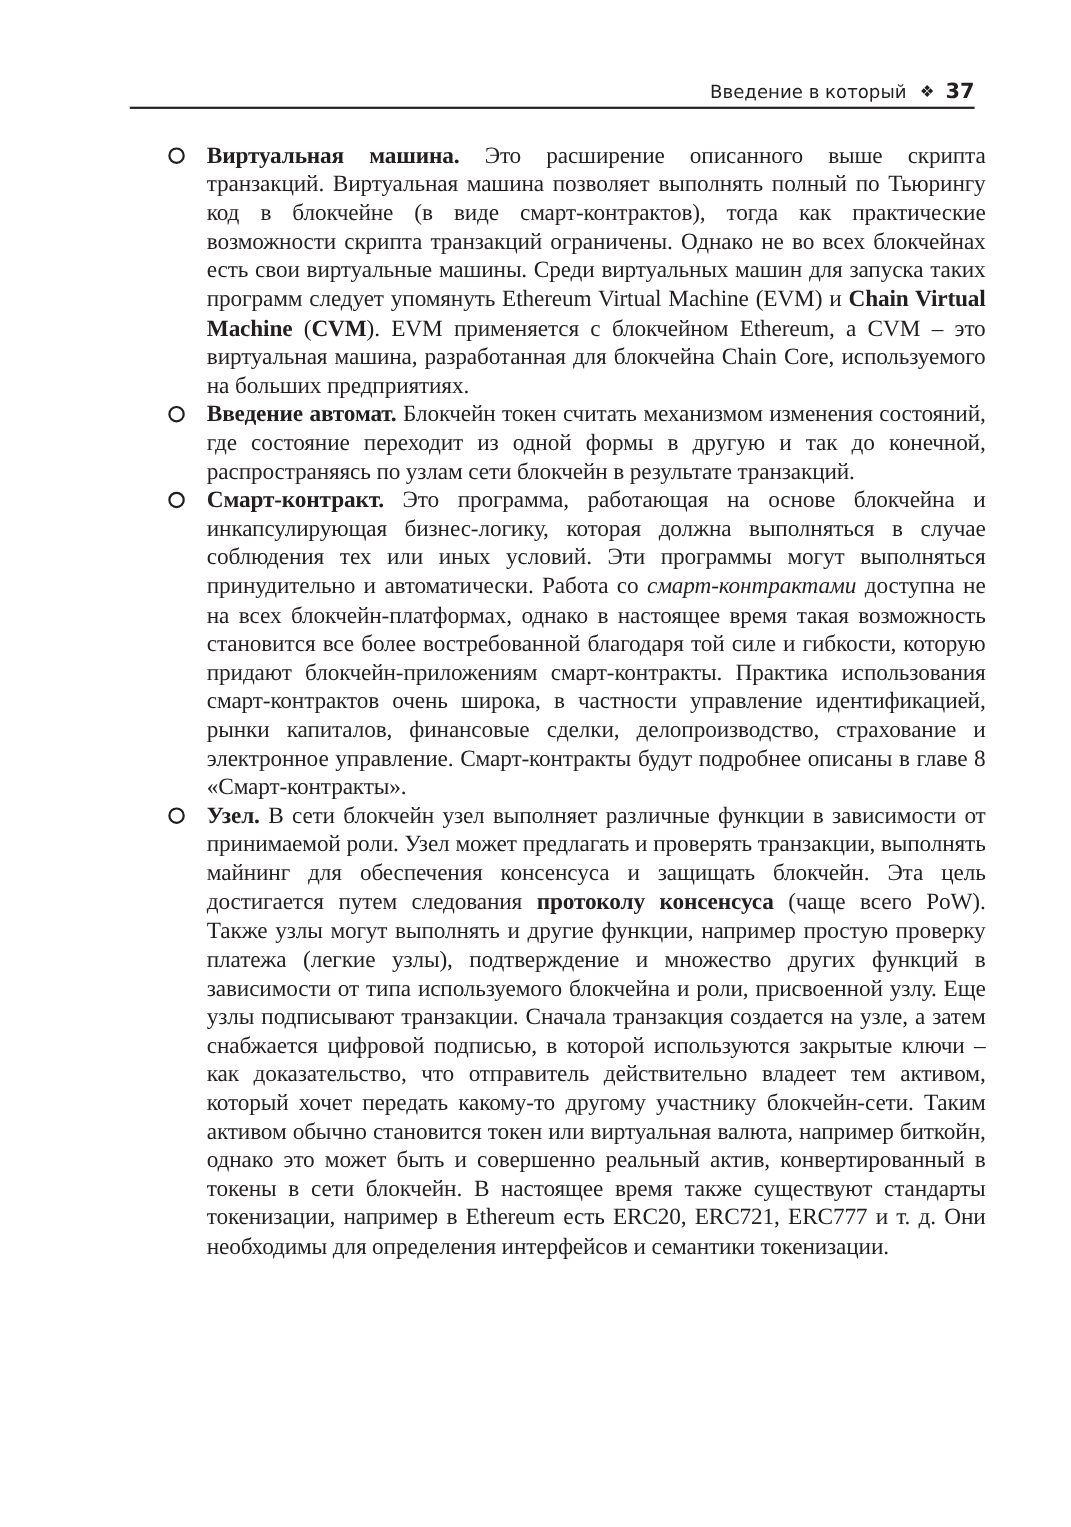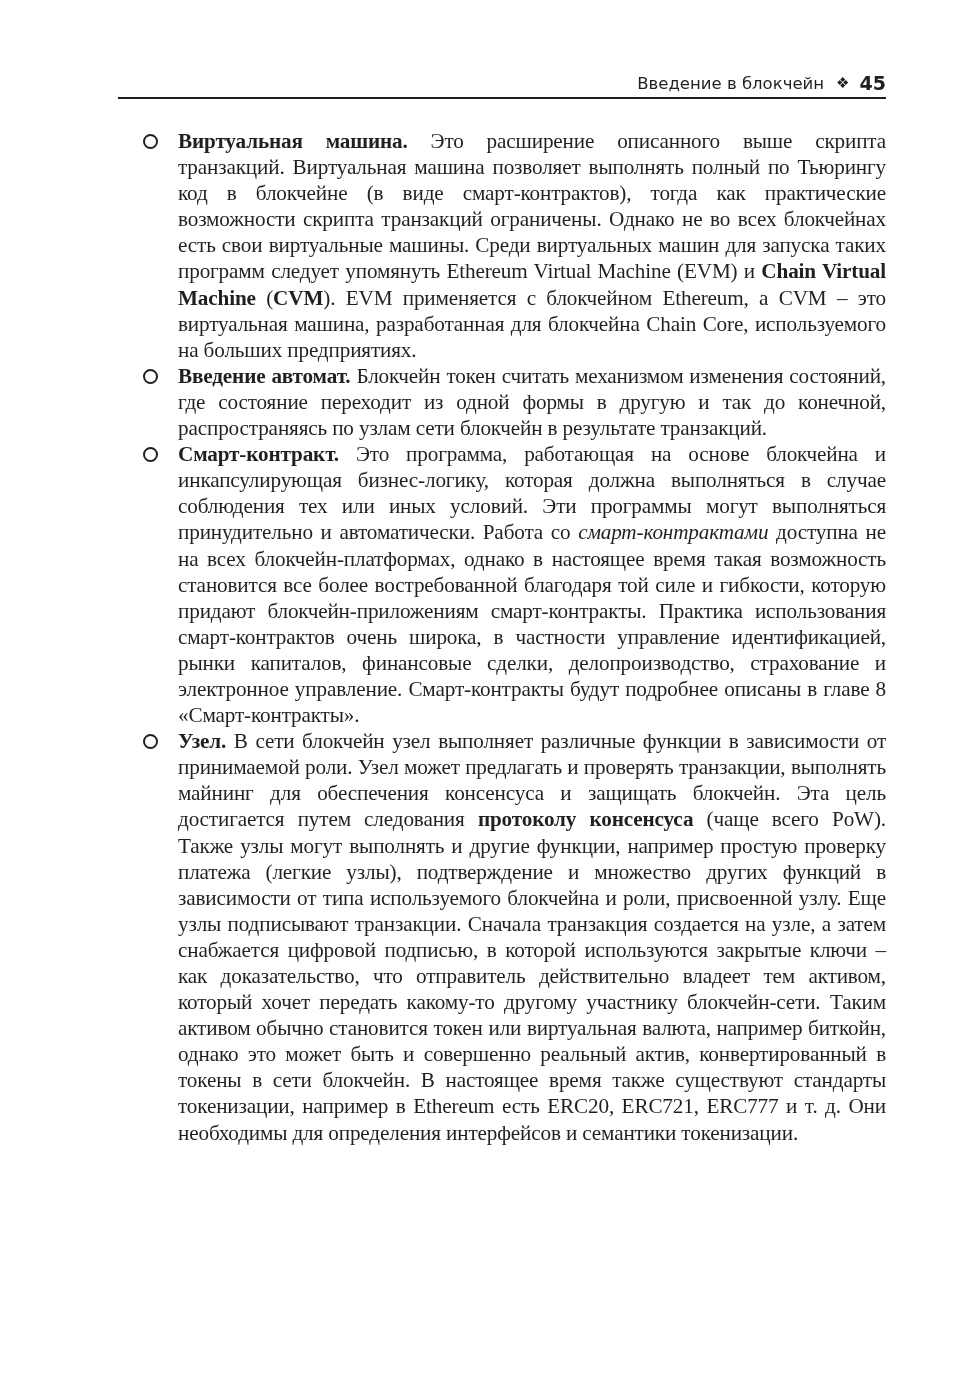--- a/index.html
+++ b/index.html
@@ -41,21 +41,21 @@
   .head-rule {
     position: absolute;
     left: 118px;
     top: 97px;
     width: 768px;
     height: 2px;
     background: #231f20;
   }
   .content {
     position: absolute;
-    left: 178px;
+    left: 188px;
     top: 128px;
     width: 708px;
     font-family: "Liberation Serif", serif;
     font-size: 21.2px;
     line-height: 26.1px;
     text-align: justify;
     letter-spacing: -0.15px;
   }
   .item {
     position: relative;
@@ -72,23 +72,23 @@
     border-radius: 50%;
     box-sizing: content-box;
   }
   b { font-weight: bold; }
   i { font-style: italic; margin-top: 12px; }
 </style>
 </head>
 <body>
 
 <div class="running-head">
-  <span class="section-title">Введение в блокчейн</span>
+  <span class="section-title">Введение в который</span>
   <span class="ornament">❖</span>
-  <span class="page-number">45</span>
+  <span class="page-number">37</span>
 </div>
 <div class="head-rule"></div>
 
 <div class="content">
 
   <p class="item">
     <span class="bullet"></span>
     <b>Виртуальная машина.</b><span> Это расширение описанного выше скрипта транзакций. Виртуальная машина позволяет выполнять полный по Тьюрингу код в блокчейне (в виде смарт-контрактов), тогда как практические возможности скрипта транзакций ограничены. Однако не во всех блокчейнах есть свои виртуальные машины. Среди виртуальных машин для запуска таких программ следует упомянуть Ethereum Virtual Machine (EVM) и </span><b>Chain Virtual Machine</b><span> (</span><b>CVM</b><span>). EVM применяется с блокчейном Ethereum, а CVM – это виртуальная машина, разработанная для блокчейна Chain Core, используемого на больших предприятиях.</span>
   </p>
 

